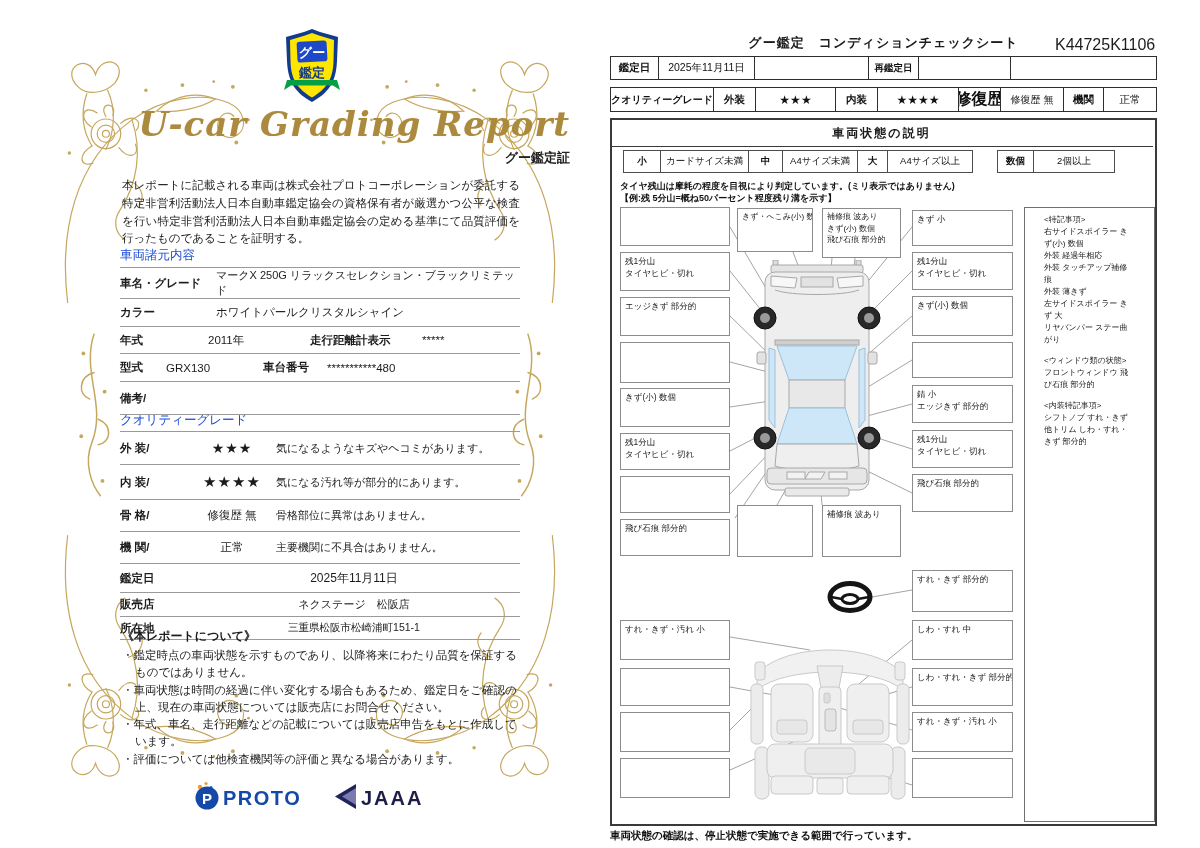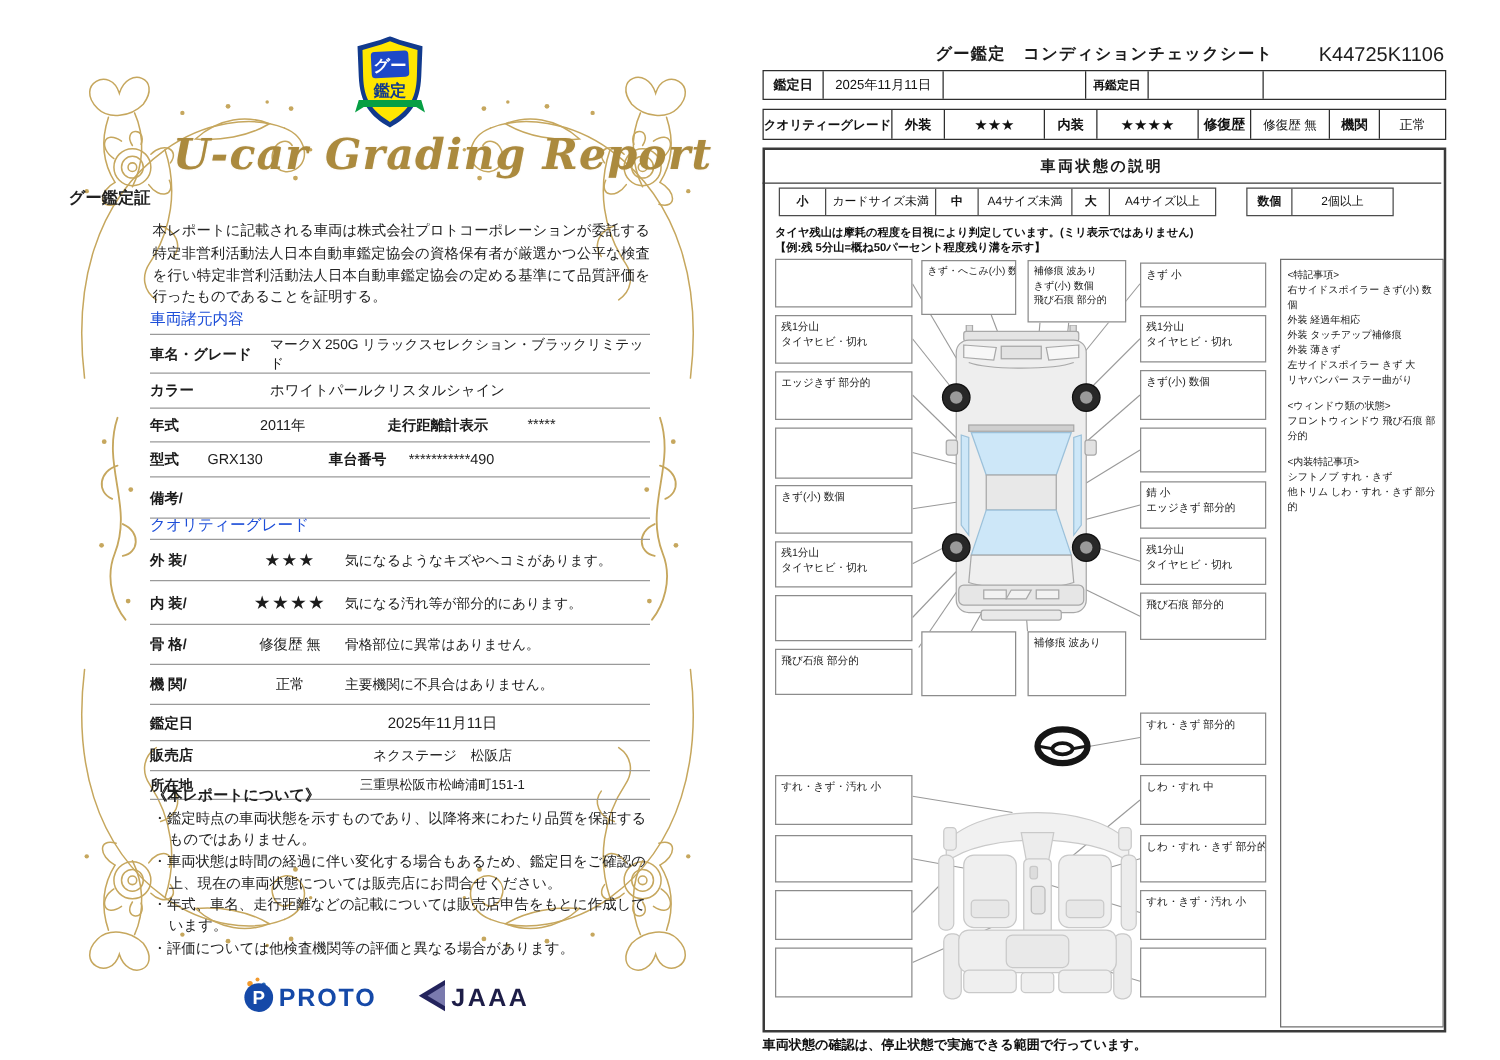--- a/index.html
+++ b/index.html
@@ -16,21 +16,21 @@
   .fl-dot{fill:#c6a75e;stroke:none}
   .flip-x{transform:scaleX(-1)}
   .flip-y{transform:scaleY(-1)}
   .flip-xy{transform:scale(-1,-1)}
 
   .gr-title{
     font-family:"DejaVu Serif","Liberation Serif",serif;
     font-style:italic;font-weight:bold;font-size:34px;color:#ab8a3e;
     text-align:right;letter-spacing:1px;text-shadow:0 0 1px rgba(171,138,62,.35);
   }
-  .gr-sub{font-size:13px;font-weight:bold;text-align:left;color:#222}
+  .gr-sub{font-size:13px;font-weight:bold;text-align:right;color:#222}
   .gr-intro{font-size:11.5px;line-height:1.55;text-align:justify;color:#222}
   .sec-head{font-size:12.5px;font-weight:normal;color:#1d4ed8}
 
   .spec{border-bottom:1px solid #9a9a9a}
   .specrow{display:flex;align-items:center;border-top:1px solid #9a9a9a;font-size:11.5px}
   .specrow .lbl{font-weight:bold;flex:none}
   .gval{font-size:14px;letter-spacing:1px}
 
   .notes{font-size:11.5px;line-height:1.5}
   .notes-head{font-size:12px;font-weight:bold;margin-bottom:2px}
@@ -57,21 +57,21 @@
   .legend>div:last-child{border-right:none}
 
   .tire-note{font-size:9px;font-weight:bold;line-height:1.35;color:#111;white-space:nowrap}
 
   .cbox{position:absolute;border:1px solid #8c8c8c;background:#fff;font-size:8.5px;
         line-height:1.45;padding:2px 4px;color:#1a1a1a;box-sizing:border-box;overflow:hidden}
   .cbox div{white-space:nowrap}
   .cbox.sm{font-size:8px}
 
   .notes-panel{position:absolute;left:1024px;top:207px;width:131px;height:615px;
-               border:1px solid #6f6f6f;box-sizing:border-box;padding:6px 5px;
+               border:1px solid #6f6f6f;box-sizing:border-box;padding:6px 19px;
                font-size:8px;line-height:1.5;color:#1a1a1a;background:#fff}
   .notes-panel div:empty{height:9px}
 
   .footer-note{font-size:10.5px;font-weight:bold;color:#111}
 
   .leader{stroke:#9a9a9a;stroke-width:0.9;fill:none}
 
   
   .logo-row{display:flex;align-items:center;justify-content:center;gap:24px}
 </style>
@@ -172,21 +172,21 @@
   <div class="specrow" style="height:26px">
     <span class="lbl" style="width:88px" data-bind="report.spec.year_label">年式</span>
     <span style="width:102px" data-bind="report.spec.year">2011年</span>
     <span class="lbl" style="width:112px" data-bind="report.spec.odo_label">走行距離計表示</span>
     <span data-bind="report.spec.odo">*****</span>
   </div>
   <div class="specrow" style="height:27px">
     <span class="lbl" style="width:46px" data-bind="report.spec.model_label">型式</span>
     <span style="width:97px" data-bind="report.spec.model">GRX130</span>
     <span class="lbl" style="width:64px" data-bind="report.spec.chassis_label">車台番号</span>
-    <span data-bind="report.spec.chassis">***********490</span>
+    <span data-bind="report.spec.chassis">***********480</span>
   </div>
   <div class="specrow" style="height:32px">
     <span class="lbl" data-bind="report.spec.remarks_label">備考/</span>
   </div>
 </div>
 
 <div class="abs sec-head" style="left:120px;top:412px;width:400px" data-bind="report.grade_heading">クオリティーグレード</div>
 
 <div class="abs spec" style="left:120px;top:431px;width:400px">
   <div class="specrow" style="height:32px">
@@ -260,21 +260,21 @@
   <div style="width:92px" data-bind="sheet.row1.c5"></div>
   <div style="flex:1" data-bind="sheet.row1.c6"></div>
 </div>
 
 <div class="tbl" style="left:610px;top:87px;width:547px;height:25px">
   <div class="b" style="width:103px;font-size:10px" data-bind="sheet.row2.c1">クオリティーグレード</div>
   <div class="b" style="width:42px" data-bind="sheet.row2.c2">外装</div>
   <div style="width:80px;font-size:12px" data-bind="sheet.row2.c3">★★★</div>
   <div class="b" style="width:42px" data-bind="sheet.row2.c4">内装</div>
   <div style="width:81px;font-size:12px" data-bind="sheet.row2.c5">★★★★</div>
-  <div class="b" style="width:42px;font-size:11px" data-bind="sheet.row2.c6">修復歴</div>
+  <div class="b" style="width:42px;font-size:16px" data-bind="sheet.row2.c6">修復歴</div>
   <div style="width:63px;font-size:10px" data-bind="sheet.row2.c7">修復歴 無</div>
   <div class="b" style="width:40px" data-bind="sheet.row2.c8">機関</div>
   <div style="flex:1" data-bind="sheet.row2.c9">正常</div>
 </div>
 
 <div class="section"></div>
 <div class="section-head" data-bind="sheet.section_title">車両状態の説明</div>
 
 <div class="tbl legend" style="left:623px;top:150px;width:350px;height:23px">
   <div class="b" style="width:37px" data-bind="sheet.size_legend.0">小</div>

